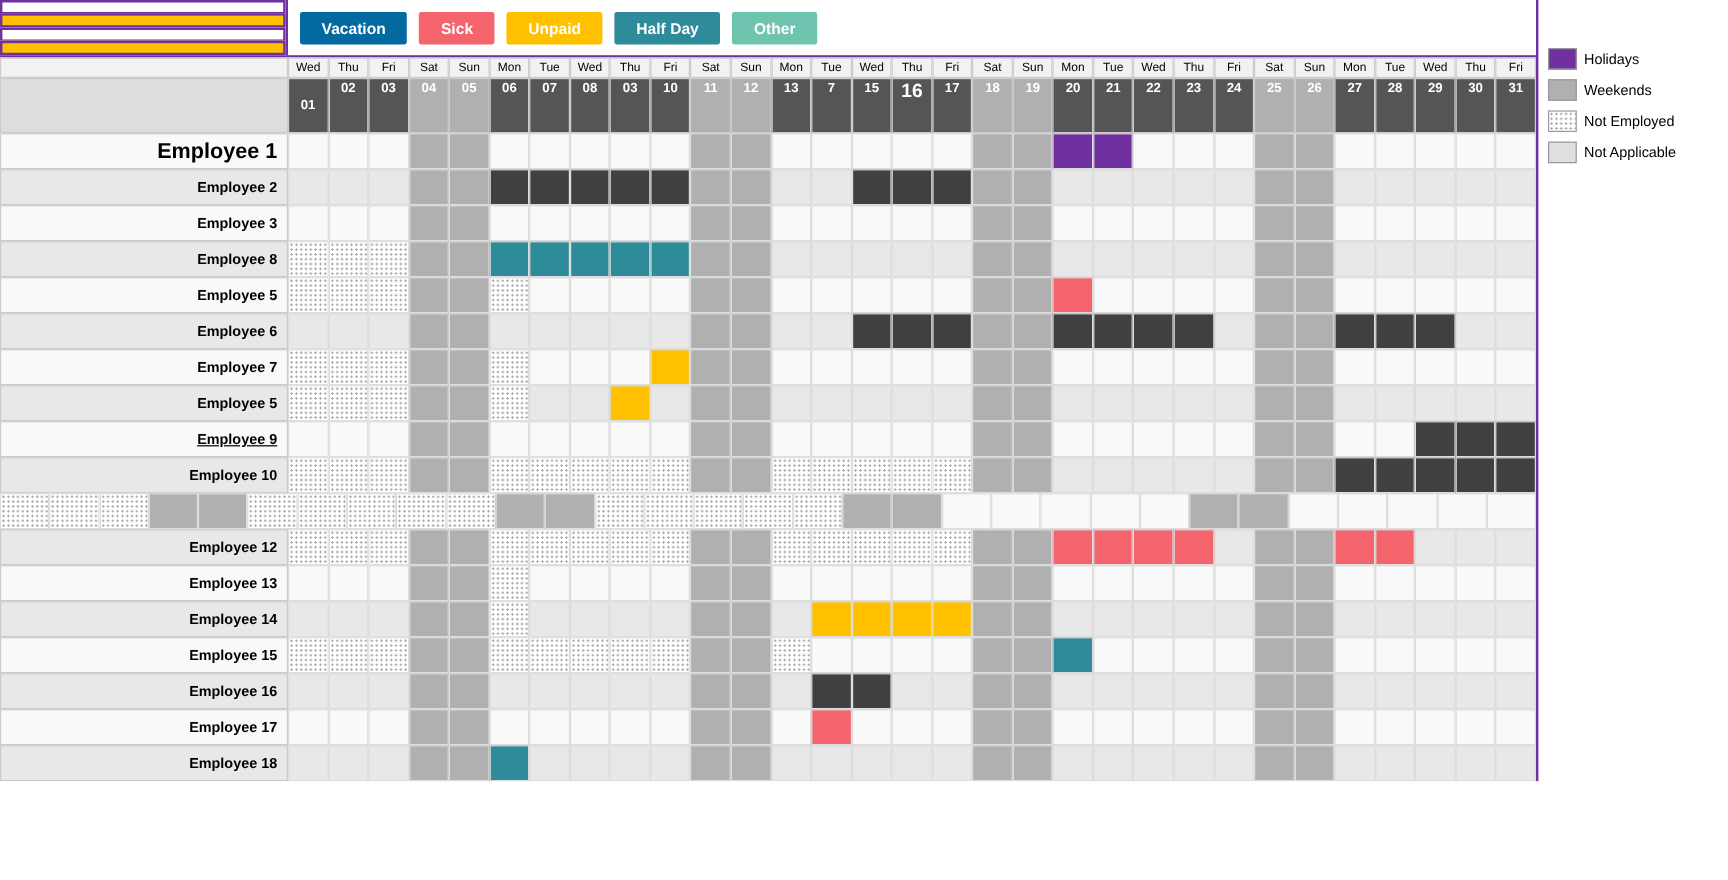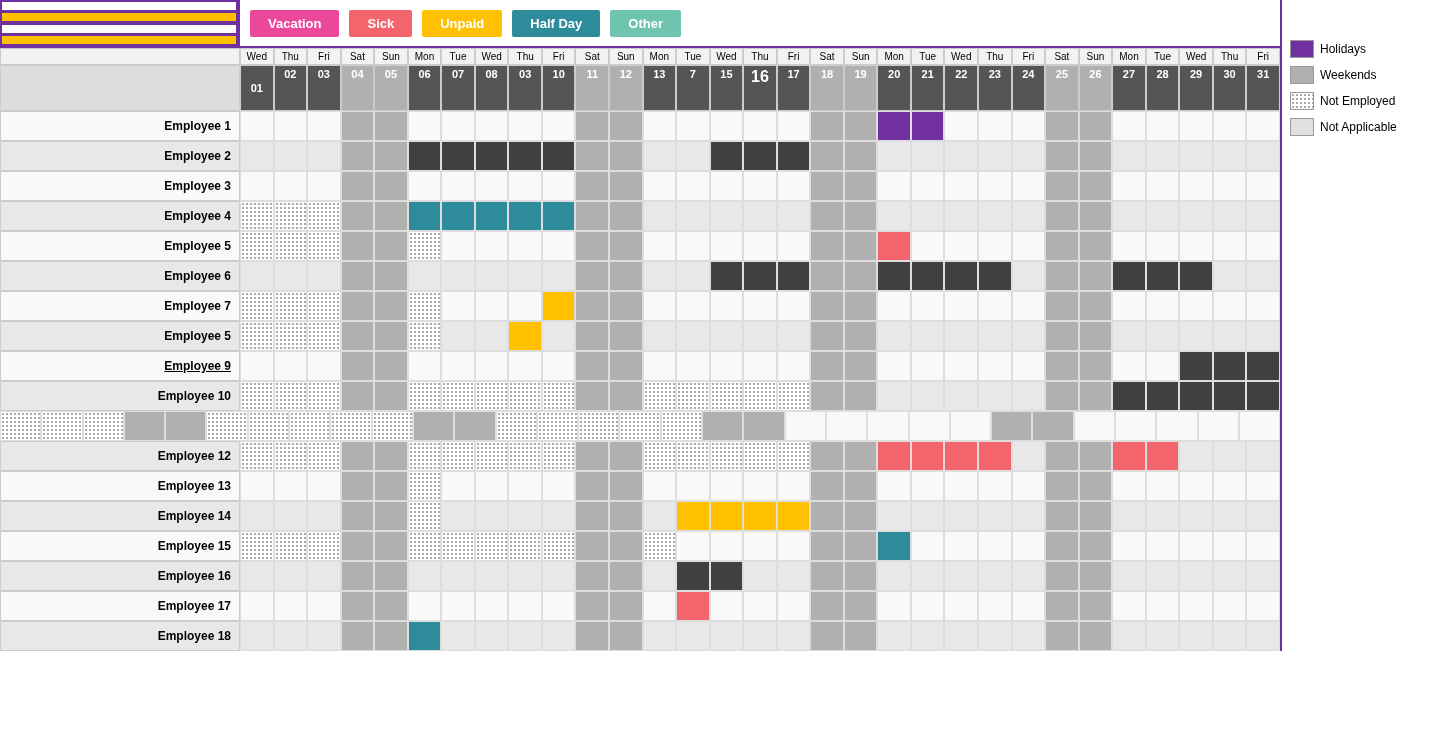--- a/index.html
+++ b/index.html
@@ -26,21 +26,21 @@
     <div style="display:flex; flex-direction:row; align-items:stretch; border-bottom:2px solid #7030a0;">
 
       <div class="year-month-section" style="display:flex; flex-direction:column; border-right:2px solid #7030a0;">
         <div class="year-label" style="border-bottom:1px solid #7030a0;"></div>
         <div class="year-value"></div>
         <div class="month-label" style="border-top:2px solid #7030a0; border-bottom:1px solid #7030a0;"></div>
         <div class="month-value"></div>
       </div>
 
       <div class="legend-buttons" id="legend-btns-container">
-      <button class="legend-btn" style="background: #ec4899;">Vacation</button>
+      <button class="legend-btn" style="background: #0369a1;">Vacation</button>
           <button class="legend-btn" style="background: rgb(244, 100, 108);">Sick</button>
           <button class="legend-btn" style="background: rgb(255, 192, 0);">Unpaid</button>
           <button class="legend-btn" style="background: rgb(46, 139, 154);">Half Day</button>
           <button class="legend-btn" style="background: rgb(111, 196, 176);">Other</button>
         </div>
     </div>
 
     <div id="header-days" style="display:flex; flex-direction:column;justify-content:space-between;">
       <div id="weekday-row" style="display:flex;">
         <div class="emp-name-header">
@@ -111,21 +111,21 @@
           <div style="flex: 1 1 0%; text-align: center; font-size: 11px; font-weight: bold; border: 1px solid rgb(204, 204, 204); padding: 2px 0px; background: rgb(85, 85, 85); color: white;">27</div>
           <div style="flex: 1 1 0%; text-align: center; font-size: 11px; font-weight: bold; border: 1px solid rgb(204, 204, 204); padding: 2px 0px; background: rgb(85, 85, 85); color: white;">28</div>
           <div style="flex: 1 1 0%; text-align: center; font-size: 11px; font-weight: bold; border: 1px solid rgb(204, 204, 204); padding: 2px 0px; background: rgb(85, 85, 85); color: white;">29</div>
           <div style="flex: 1 1 0%; text-align: center; font-size: 11px; font-weight: bold; border: 1px solid rgb(204, 204, 204); padding: 2px 0px; background: rgb(85, 85, 85); color: white;">30</div>
           <div style="flex: 1 1 0%; text-align: center; font-size: 11px; font-weight: bold; border: 1px solid rgb(204, 204, 204); padding: 2px 0px; background: rgb(85, 85, 85); color: white;">31</div>
         </div>
     </div>
 
     <div id="emp-rows">
     <div style="display: flex; height: 30px; background: rgb(249, 249, 249);">
-          <div style="width: 240px; min-width: 240px; font-weight: bold; font-size: 12px; text-align: right; padding-right: 8px; border: 1px solid rgb(204, 204, 204); display: flex; align-items: center; justify-content: flex-end;">Employee 1</div>
+          <div style="width: 240px; min-width: 240px; font-weight: bold; font-size: 18px; text-align: right; padding-right: 8px; border: 1px solid rgb(204, 204, 204); display: flex; align-items: center; justify-content: flex-end;">Employee 1</div>
           <div style="flex: 1 1 0%; border: 1px solid rgb(221, 221, 221); background: transparent;"></div>
           <div style="flex: 1 1 0%; border: 1px solid rgb(221, 221, 221); background: transparent;"></div>
           <div style="flex: 1 1 0%; border: 1px solid rgb(221, 221, 221); background: transparent;"></div>
           <div style="flex: 1 1 0%; border: 1px solid rgb(221, 221, 221); background: rgb(176, 176, 176);"></div>
           <div style="flex: 1 1 0%; border: 1px solid rgb(221, 221, 221); background: rgb(176, 176, 176);"></div>
           <div style="flex: 1 1 0%; border: 1px solid rgb(221, 221, 221); background: transparent;"></div>
           <div style="flex: 1 1 0%; border: 1px solid rgb(221, 221, 221); background: transparent;"></div>
           <div style="flex: 1 1 0%; border: 1px solid rgb(221, 221, 221); background: transparent;"></div>
           <div style="flex: 1 1 0%; border: 1px solid rgb(221, 221, 221); background: transparent;"></div>
           <div style="flex: 1 1 0%; border: 1px solid rgb(221, 221, 221); background: transparent;"></div>
@@ -213,21 +213,21 @@
           <div style="flex: 1 1 0%; border: 1px solid rgb(221, 221, 221); background: transparent;"></div>
           <div style="flex: 1 1 0%; border: 1px solid rgb(221, 221, 221); background: rgb(176, 176, 176);"></div>
           <div style="flex: 1 1 0%; border: 1px solid rgb(221, 221, 221); background: rgb(176, 176, 176);"></div>
           <div style="flex: 1 1 0%; border: 1px solid rgb(221, 221, 221); background: transparent;"></div>
           <div style="flex: 1 1 0%; border: 1px solid rgb(221, 221, 221); background: transparent;"></div>
           <div style="flex: 1 1 0%; border: 1px solid rgb(221, 221, 221); background: transparent;"></div>
           <div style="flex: 1 1 0%; border: 1px solid rgb(221, 221, 221); background: transparent;"></div>
           <div style="flex: 1 1 0%; border: 1px solid rgb(221, 221, 221); background: transparent;"></div>
         </div>
         <div style="display: flex; height: 30px; background: rgb(232, 232, 232);">
-          <div style="width: 240px; min-width: 240px; font-weight: bold; font-size: 12px; text-align: right; padding-right: 8px; border: 1px solid rgb(204, 204, 204); display: flex; align-items: center; justify-content: flex-end;">Employee 4</div>
+          <div style="width: 240px; min-width: 240px; font-weight: bold; font-size: 12px; text-align: right; padding-right: 8px; border: 1px solid rgb(204, 204, 204); display: flex; align-items: center; justify-content: flex-end;">Employee 8</div>
           <div style="flex: 1 1 0%; border: 1px solid rgb(221, 221, 221); background-image: radial-gradient(circle, rgb(170, 170, 170) 1px, transparent 1px); background-size: 4px 4px; background-color: white;"></div>
           <div style="flex: 1 1 0%; border: 1px solid rgb(221, 221, 221); background-image: radial-gradient(circle, rgb(170, 170, 170) 1px, transparent 1px); background-size: 4px 4px; background-color: white;"></div>
           <div style="flex: 1 1 0%; border: 1px solid rgb(221, 221, 221); background-image: radial-gradient(circle, rgb(170, 170, 170) 1px, transparent 1px); background-size: 4px 4px; background-color: white;"></div>
           <div style="flex: 1 1 0%; border: 1px solid rgb(221, 221, 221); background: rgb(176, 176, 176);"></div>
           <div style="flex: 1 1 0%; border: 1px solid rgb(221, 221, 221); background: rgb(176, 176, 176);"></div>
           <div style="flex: 1 1 0%; border: 1px solid rgb(221, 221, 221); background: rgb(46, 139, 154);"></div>
           <div style="flex: 1 1 0%; border: 1px solid rgb(221, 221, 221); background: rgb(46, 139, 154);"></div>
           <div style="flex: 1 1 0%; border: 1px solid rgb(221, 221, 221); background: rgb(46, 139, 154);"></div>
           <div style="flex: 1 1 0%; border: 1px solid rgb(221, 221, 221); background: rgb(46, 139, 154);"></div>
           <div style="flex: 1 1 0%; border: 1px solid rgb(221, 221, 221); background: rgb(46, 139, 154);"></div>

